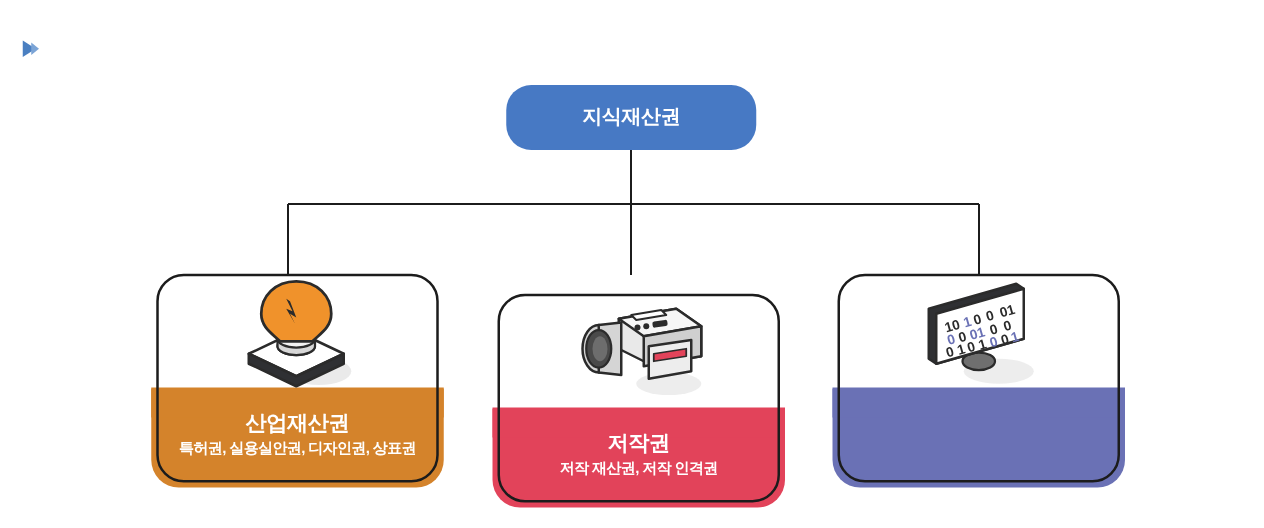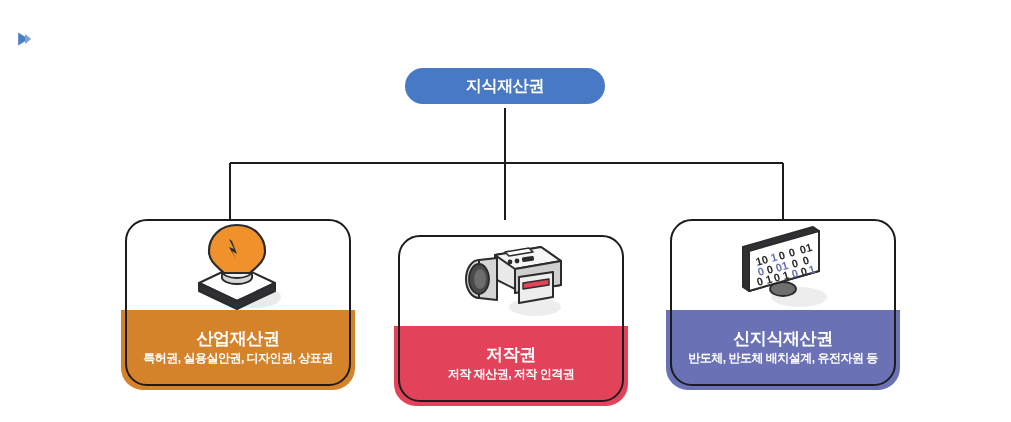--- a/index.html
+++ b/index.html
@@ -51,21 +51,21 @@
     height: 422px;
     pointer-events: none;
   }
 
   
   #root-node {
     position: absolute;
     left: 405px;
     top: 68px;
     width: 200px;
-    height: 36px;
+    height: 52px;
     border-radius: 20px;
     background: #4779c4;
     display: flex;
     align-items: center;
     justify-content: center;
     z-index: 3;
   }
   #root-node-label {
     color: #ffffff;
     font-size: 16px;
@@ -258,19 +258,15 @@
           <text x="37" y="65" fill="#2b2b2b" transform="rotate(-16 37 65)">0</text>
           <text x="46" y="63" fill="#2b2b2b" transform="rotate(-16 46 63)">1</text>
           <text x="54" y="61" fill="#2b2b2b" transform="rotate(-16 54 61)">0</text>
           <text x="63" y="59" fill="#2b2b2b" transform="rotate(-16 63 59)">1</text>
           <text x="72" y="57" fill="#6a71b5" transform="rotate(-16 72 57)">0</text>
           <text x="81" y="55" fill="#2b2b2b" transform="rotate(-16 81 55)">0</text>
           <text x="89" y="53" fill="#6a71b5" transform="rotate(-16 89 53)">1</text>
         </g>
       </svg>
     </div>
-    <div class="card-text-area">
-      <div class="card-title">신지식재산권</div>
-      <div class="card-subtitle">반도체, 반도체 배치설계, 유전자원 등</div>
-    </div>
   </div>
   <div class="card-outline"></div>
 </div>
 
 </body></html>

